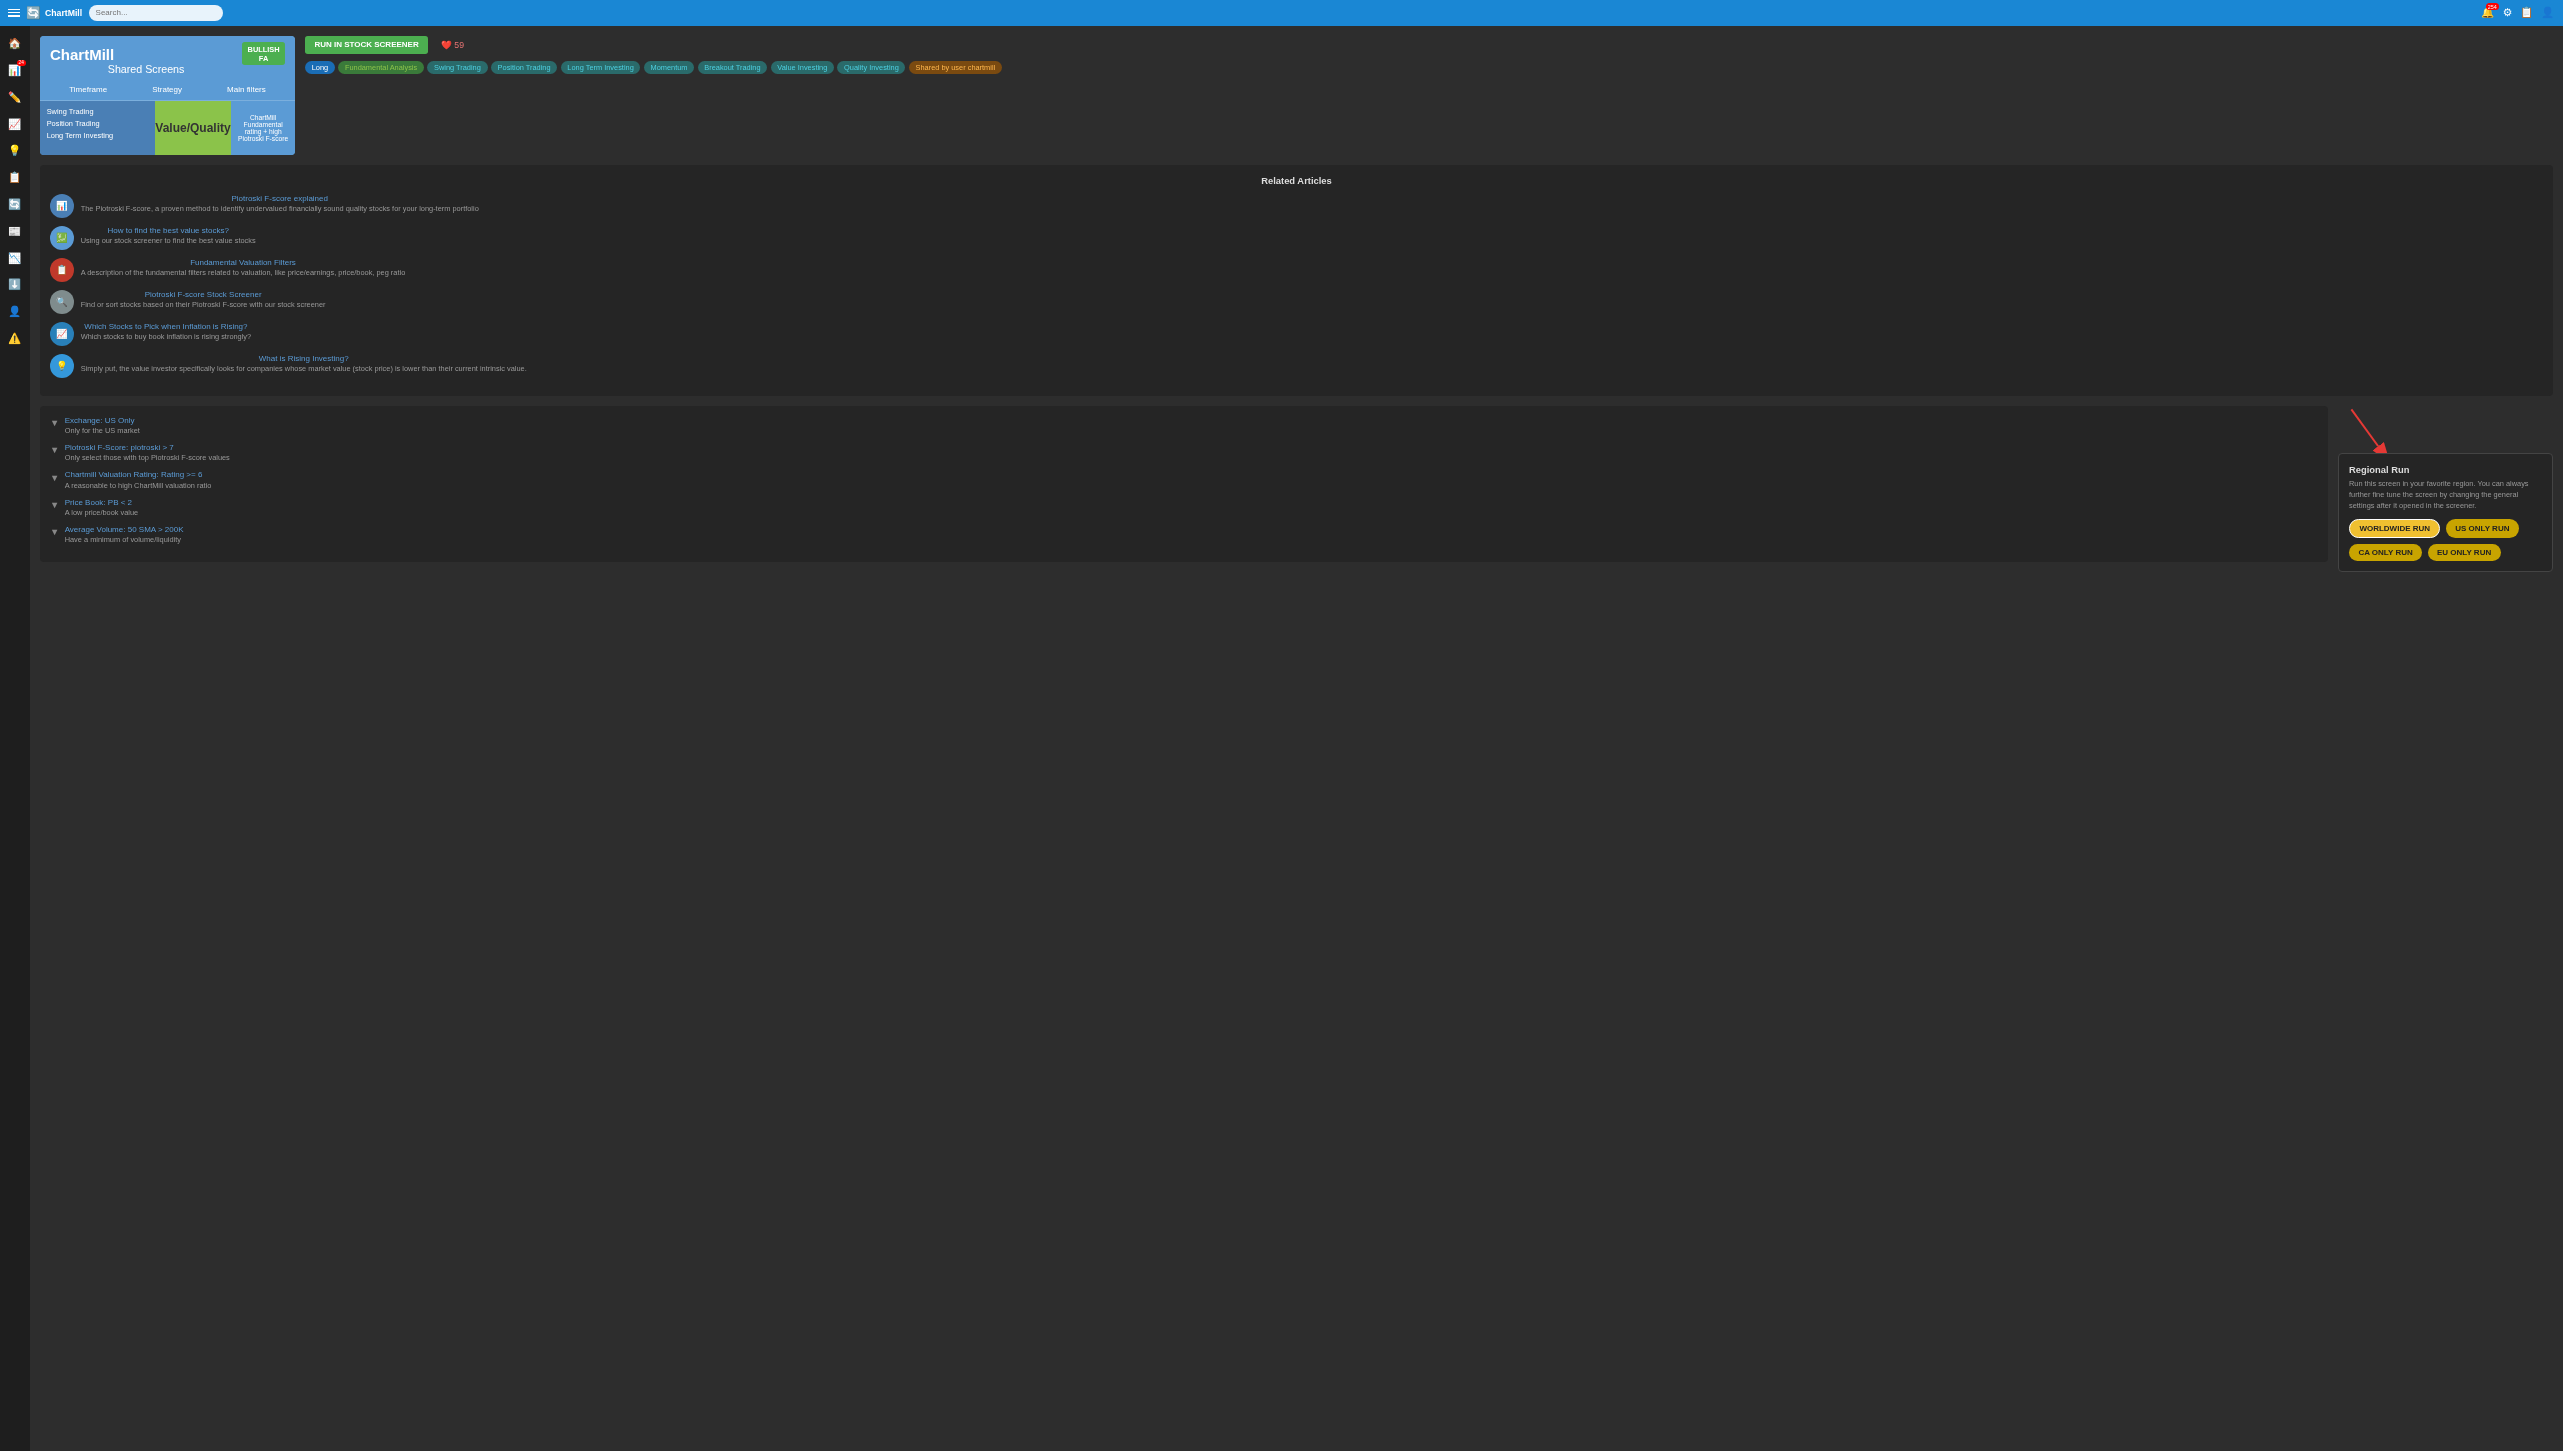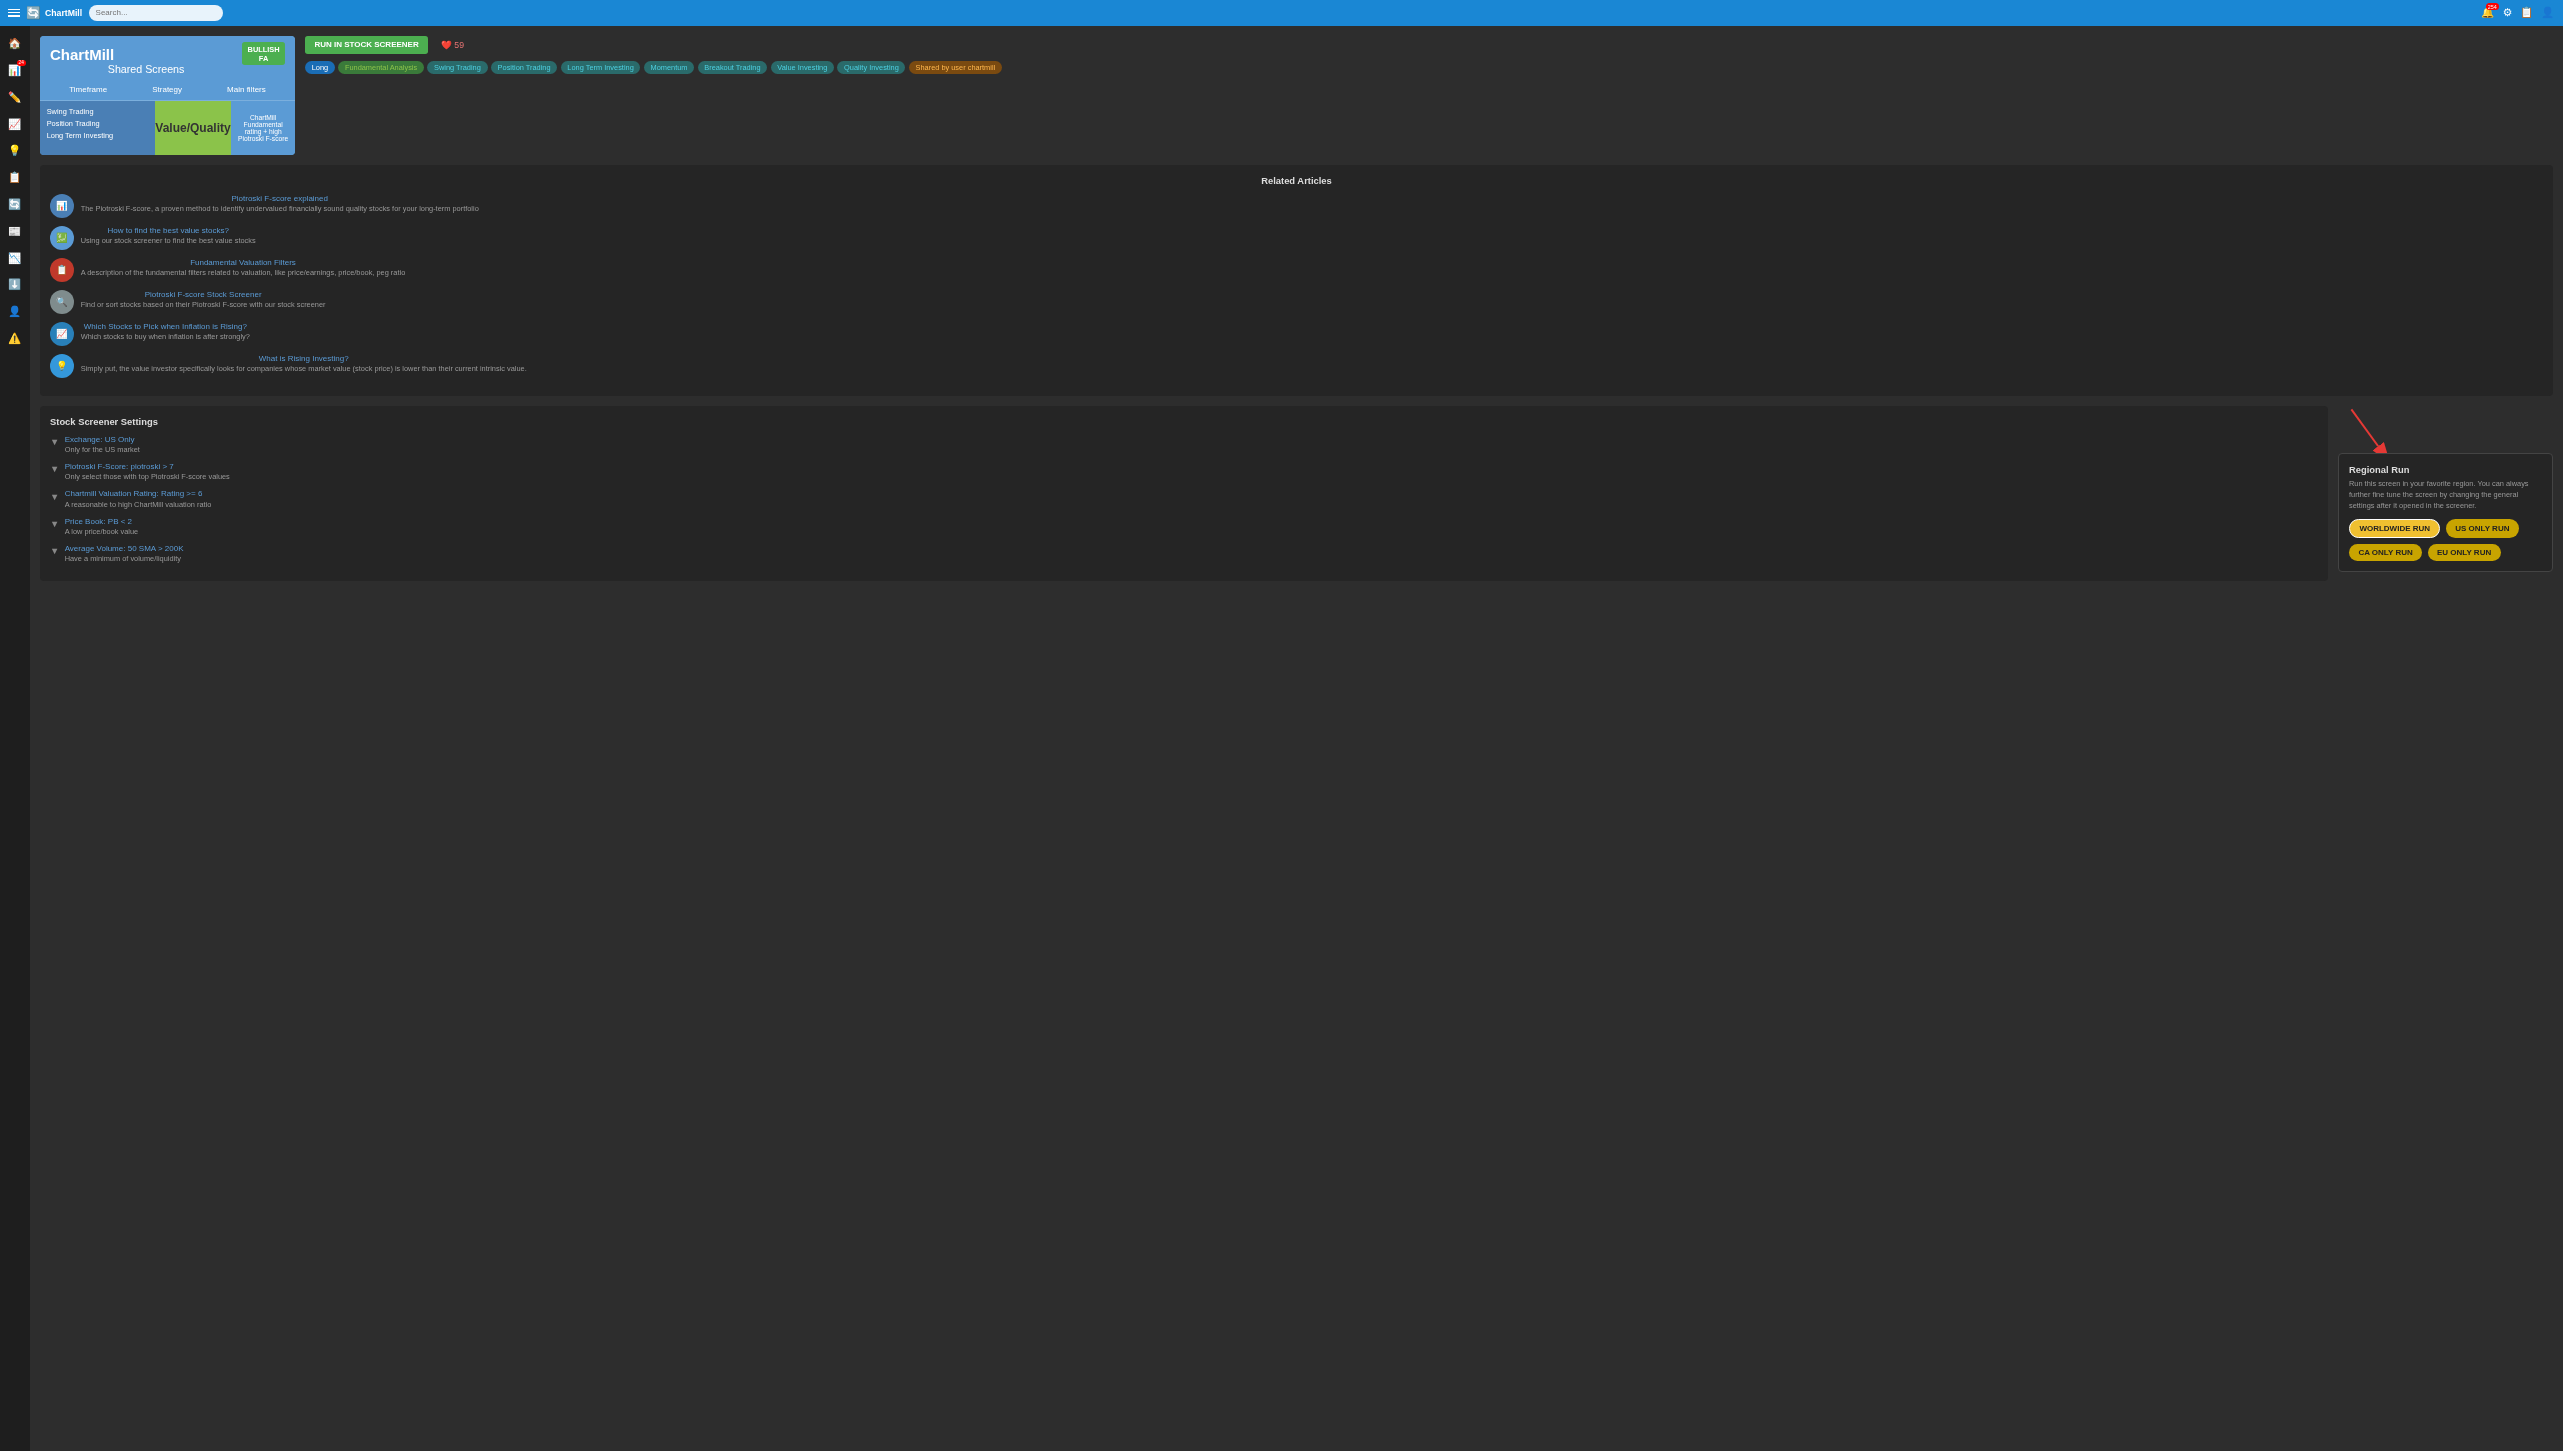--- a/index.html
+++ b/index.html
@@ -255,36 +255,35 @@
       <div class="article-thumb" style="background:#7f8c8d;">🔍</div>
       <div>
         <div class="article-title">Piotroski F-score Stock Screener</div>
         <div class="article-desc">Find or sort stocks based on their Piotroski F-score with our stock screener</div>
       </div>
     </div>
     <div class="article-item">
       <div class="article-thumb" style="background:#2980b9;">📈</div>
       <div>
         <div class="article-title">Which Stocks to Pick when Inflation is Rising?</div>
-        <div class="article-desc">Which stocks to buy when inflation is after strongly?</div>
+        <div class="article-desc">Which stocks to buy book inflation is rising strongly?</div>
       </div>
     </div>
     <div class="article-item">
       <div class="article-thumb" style="background:#3498db;">💡</div>
       <div>
         <div class="article-title">What is Rising Investing?</div>
         <div class="article-desc">Simply put, the value investor specifically looks for companies whose market value (stock price) is lower than their current intrinsic value.</div>
       </div>
     </div>
   </div>
 
   <div class="bottom-row">
 
     <div class="settings-section bottom-left">
-      <div class="section-title">Stock Screener Settings</div>
       <div class="filter-item">
         <div class="filter-icon">▼</div>
         <div>
           <div class="filter-name">Exchange: US Only</div>
           <div class="filter-desc">Only for the US market</div>
         </div>
       </div>
       <div class="filter-item">
         <div class="filter-icon">▼</div>
         <div>

